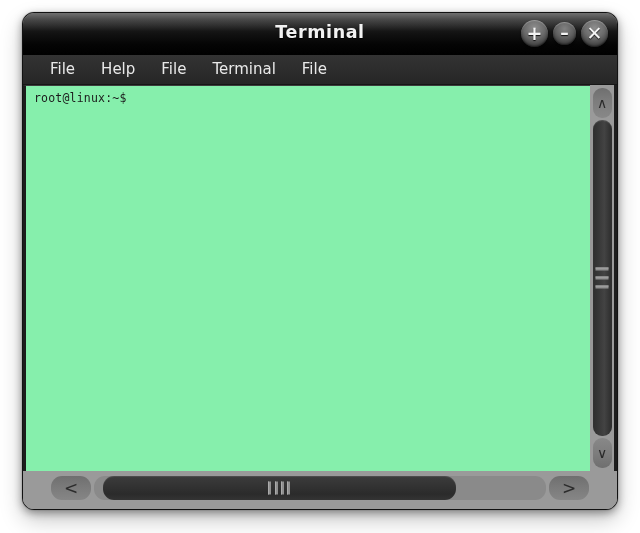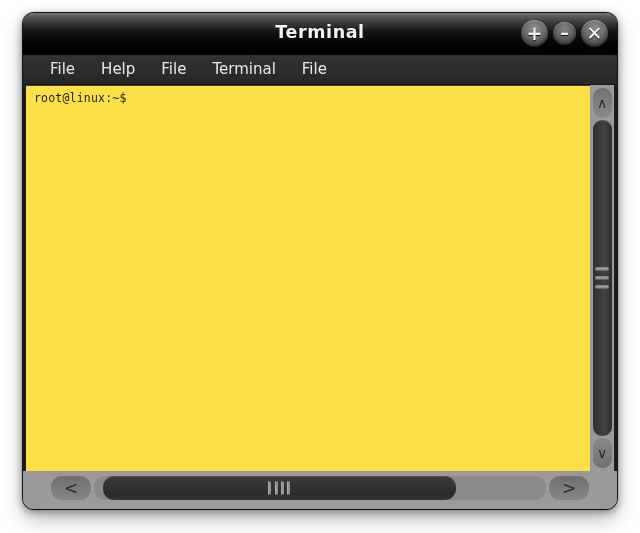--- a/index.html
+++ b/index.html
@@ -135,21 +135,21 @@
     height: 426px;
     background: #9a9a9a;
   }
 
   .term-area {
     position: absolute;
     left: 0;
     top: 0;
     right: 27px;
     bottom: 40px;
-    background: #fde047;
+    background: #86efac;
     border-left: 3px solid #1d1d1d;
     border-top: 1px solid #3c3c3c;
     box-sizing: border-box;
     overflow: hidden;
   }
   .term-text {
     position: absolute;
     left: 8px;
     top: 5px;
     color: #1c1c1c;

